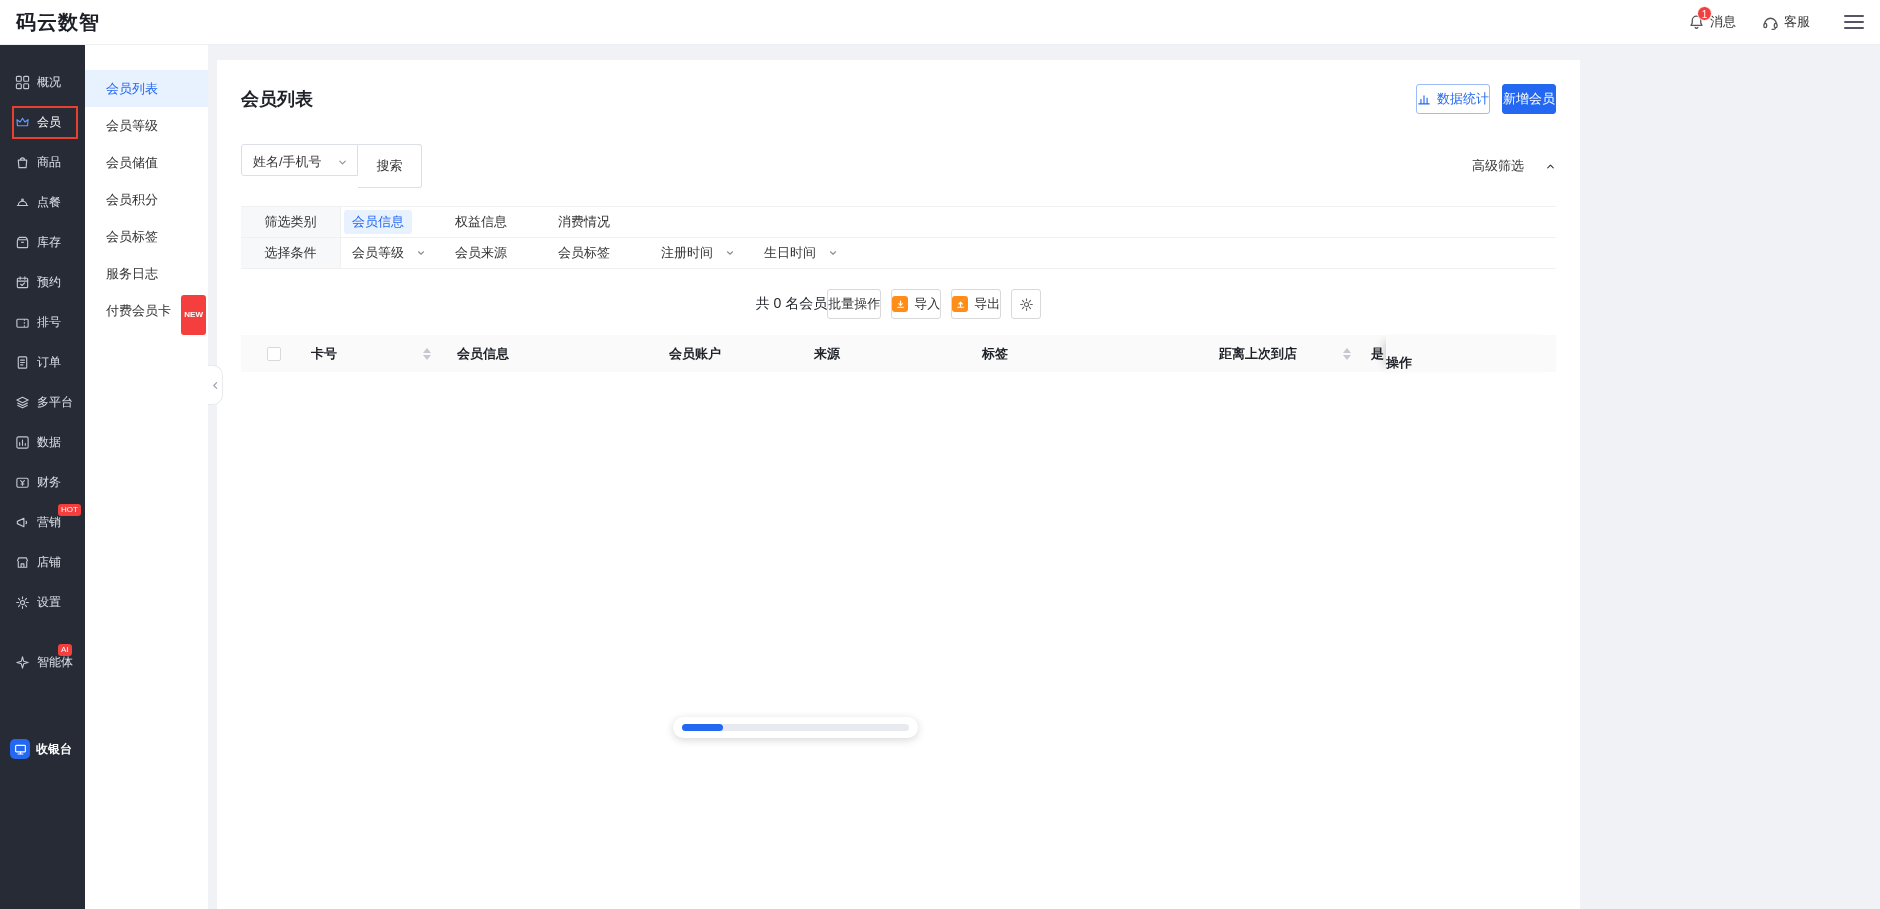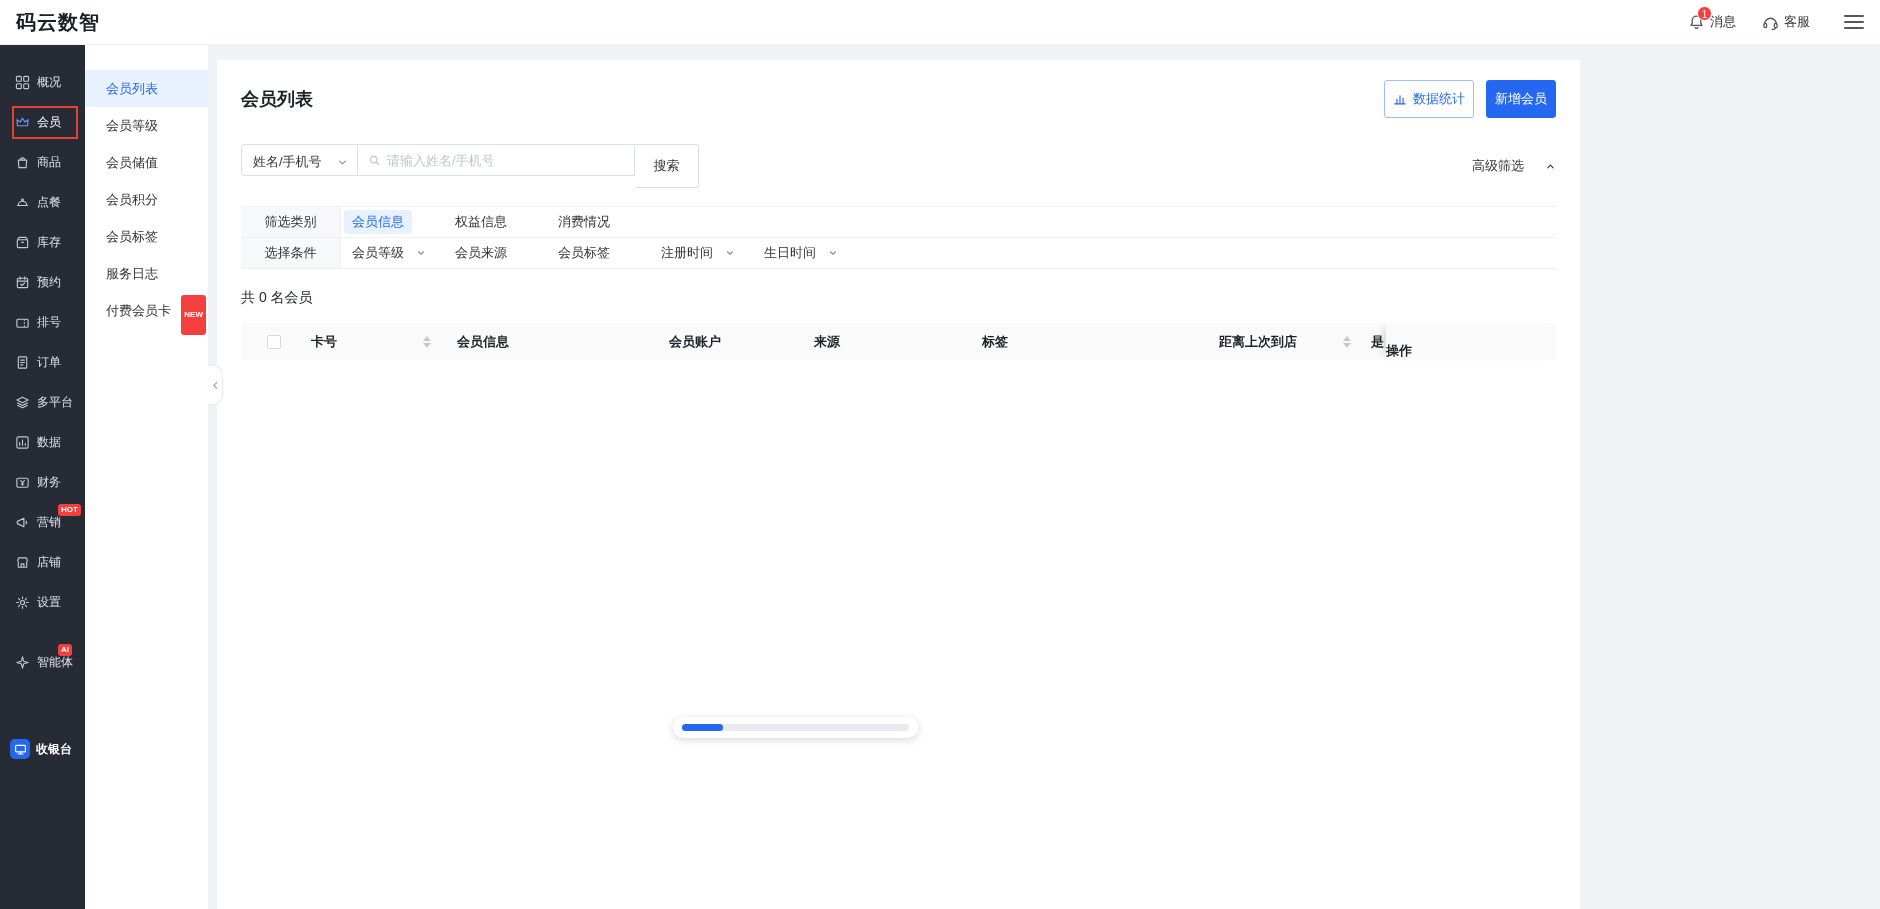--- a/index.html
+++ b/index.html
@@ -26,21 +26,21 @@
     padding-top:17px;z-index:20}
   .s-item{position:relative;height:40px;display:flex;align-items:center;padding-left:15px;gap:7px;
     color:#dde1e8;font-size:12px;cursor:pointer}
   .s-item .ico{color:#c3c8d4}
   .s-item.active .ico{color:#6b9bff}
   .s-item.active{color:#fff}
   .s-item.gap{margin-top:20px}
   .anno{position:absolute;left:12px;top:4px;right:7px;bottom:3px;border:2px solid #e8402f;
     pointer-events:none}
   .s-badge{position:absolute;top:2px;left:58px;background:#f53f3f;color:#fff;font-size:8px;
-    font-weight:bold;line-height:1;padding:2px 3px;border-radius:3px}
+    font-weight:normal;line-height:1;padding:2px 3px;border-radius:3px}
   .ai-ico{color:#ff8d3a}
   .cashier{position:absolute;bottom:150px;left:0;width:89px;display:flex;align-items:center;gap:6px;
     padding-left:10px;color:#fff;font-size:12px;font-weight:bold;cursor:pointer}
   .cashier-ico{width:20px;height:20px;border-radius:5px;background:#2468f2;display:flex;
     align-items:center;justify-content:center;color:#fff}
 
   
   .submenu{position:absolute;left:85px;top:45px;width:123px;height:864px;background:#fff;
     padding-top:25px;z-index:10}
   .m-item{position:relative;height:37px;display:flex;align-items:center;padding-left:21px;
@@ -52,21 +52,21 @@
   
   .main{position:absolute;left:208px;top:45px;width:1672px;height:864px;background:#f0f2f5}
   .collapse-handle{position:absolute;left:0;top:320px;width:15px;height:40px;background:#fff;
     border:1px solid #e9eaee;border-left:none;border-radius:0 10px 10px 0;display:flex;
     align-items:center;justify-content:center;cursor:pointer;color:#9aa0a8;z-index:6}
   .card{position:absolute;left:9px;top:15px;width:1363px;bottom:0;background:#fff;padding:24px}
 
   .card-head{display:flex;justify-content:space-between;align-items:center;height:30px}
   .page-title{font-size:18px;font-weight:bold;color:#1f2329}
   .head-btns{display:flex;gap:12px}
-  .btn{display:flex;align-items:center;justify-content:center;gap:6px;height:38px;padding:0 8px;
+  .btn{display:flex;align-items:center;justify-content:center;gap:6px;height:30px;padding:0 0;
     font-size:13px;border-radius:3px;cursor:pointer;border:1px solid #d9d9d9;background:#fff;color:#333;white-space:nowrap}
   .btn.outline-primary{border-color:#9dbcf5;color:#2468f2}
   .btn.primary{background:#2468f2;border-color:#2468f2;color:#fff}
 
   .search-row{margin-top:30px;display:flex;align-items:center;justify-content:space-between}
   .search-group{display:flex}
   .sel{width:117px;height:32px;border:1px solid #dcdfe6;border-radius:3px 0 0 3px;background:#fff;
     display:flex;align-items:center;justify-content:space-between;padding:4px 9px 0 11px;font-size:13px;
     color:#333;cursor:pointer}
   .sel .chev, .adv-filter .chev, .f-opt .chev{color:#8a9099}
@@ -82,21 +82,21 @@
   .filter-panel{margin-top:18px;border-top:1px solid #f0f0f0}
   .f-row{display:flex;align-items:stretch;height:31px;border-bottom:1px solid #f0f0f0}
   .f-label{width:100px;background:#f7f8fa;border-right:1px solid #f0f0f0;display:flex;
     align-items:center;justify-content:center;font-size:13px;color:#333}
   .f-opts{display:flex;align-items:center;padding-left:11px}
   .f-opt{width:103px;display:flex;align-items:center;font-size:13px;color:#333;cursor:pointer}
   .f-opt .pill{padding:3px 8px;margin-left:-8px;border-radius:3px}
   .f-opt.active .pill{color:#2468f2;background:#e8f1fe}
   .f-opt .chev{margin-left:4px}
 
-  .count-row{margin-top:20px;display:flex;align-items:center;justify-content:flex-start}
+  .count-row{margin-top:20px;display:flex;align-items:center;justify-content:center}
   .count-text{font-size:14px;color:#1f2329}
   .count-btns{display:flex;gap:10px}
   .io-ico{width:16px;height:16px;border-radius:3px;background:#ff8d1a;display:flex;align-items:center;
     justify-content:center;color:#fff}
   .icon-btn{width:30px;height:30px;border:1px solid #d9d9d9;border-radius:3px;background:#fff;
     display:flex;align-items:center;justify-content:center;cursor:pointer;color:#666}
 
   .table{margin-top:16px}
   .t-head{position:relative;display:flex;align-items:center;height:37px;background:#fafafa;
     font-size:13px;font-weight:bold;color:#1f2329}
@@ -380,29 +380,20 @@
     <div class="search-row">
       <div class="search-group">
         <div class="sel">
           <span>姓名/手机号</span>
           <span class="chev">
             <svg width="11" height="11" viewBox="0 0 16 16" fill="none" stroke="currentColor" stroke-width="1.6" stroke-linecap="round" stroke-linejoin="round">
                 <path d="m4 6 4 4 4-4"></path>
               </svg>
           </span>
         </div>
-        <div class="search-input">
-          <span style="color:#c0c4cc">
-            <svg width="13" height="13" viewBox="0 0 16 16" fill="none" stroke="currentColor" stroke-width="1.4" stroke-linecap="round">
-                <circle cx="7" cy="7" r="4"></circle>
-                <path d="m10.2 10.2 3 3"></path>
-              </svg>
-          </span>
-          <input type="text" placeholder="请输入姓名/手机号" style="">
-        </div>
         <div class="search-btn">
           <span>搜索</span>
         </div>
       </div>
       <div class="adv-filter">
         <span>高级筛选</span>
         <span class="chev" style="color:#333">
           <svg width="11" height="11" viewBox="0 0 16 16" fill="none" stroke="currentColor" stroke-width="1.6" stroke-linecap="round" stroke-linejoin="round">
               <path d="m4 10 4-4 4 4"></path>
             </svg>
@@ -457,20 +448,49 @@
                   <path d="m4 6 4 4 4-4"></path>
                 </svg>
             </span>
           </span>
         </div>
       </div>
     </div>
 
     <div class="count-row">
       <div class="count-text">共 0 名会员</div>
+      <div class="count-btns">
+        <div class="btn">
+          <span>批量操作</span>
+        </div>
+        <div class="btn">
+          <span class="io-ico">
+            <svg width="11" height="11" viewBox="0 0 16 16" fill="none" stroke="currentColor" stroke-width="1.8" stroke-linecap="round" stroke-linejoin="round">
+                <path d="M8 3v6M5.5 6.8 8 9.3l2.5-2.5M4 12h8"></path>
+              </svg>
+          </span>
+          <span>导入</span>
+        </div>
+        <div class="btn">
+          <span class="io-ico">
+            <svg width="11" height="11" viewBox="0 0 16 16" fill="none" stroke="currentColor" stroke-width="1.8" stroke-linecap="round" stroke-linejoin="round">
+                <path d="M8 11V5M5.5 7.2 8 4.7l2.5 2.5M4 12h8"></path>
+              </svg>
+          </span>
+          <span>导出</span>
+        </div>
+        <div class="icon-btn">
+          <span>
+            <svg width="15" height="15" viewBox="0 0 16 16" fill="none" stroke="currentColor" stroke-width="1.2" stroke-linecap="round">
+              <circle cx="8" cy="8" r="2.2"></circle>
+              <path d="M8 1.8v2M8 12.2v2M1.8 8h2M12.2 8h2M3.7 3.7l1.4 1.4M10.9 10.9l1.4 1.4M12.3 3.7l-1.4 1.4M5.1 10.9l-1.4 1.4"></path>
+            </svg>
+          </span>
+        </div>
+      </div>
     </div>
 
     <div class="table">
       <div class="t-head">
         <div class="th c0">
           <span class="checkbox"></span>
         </div>
         <div class="th c1">
           <span>卡号</span>
           <span class="sorter">

